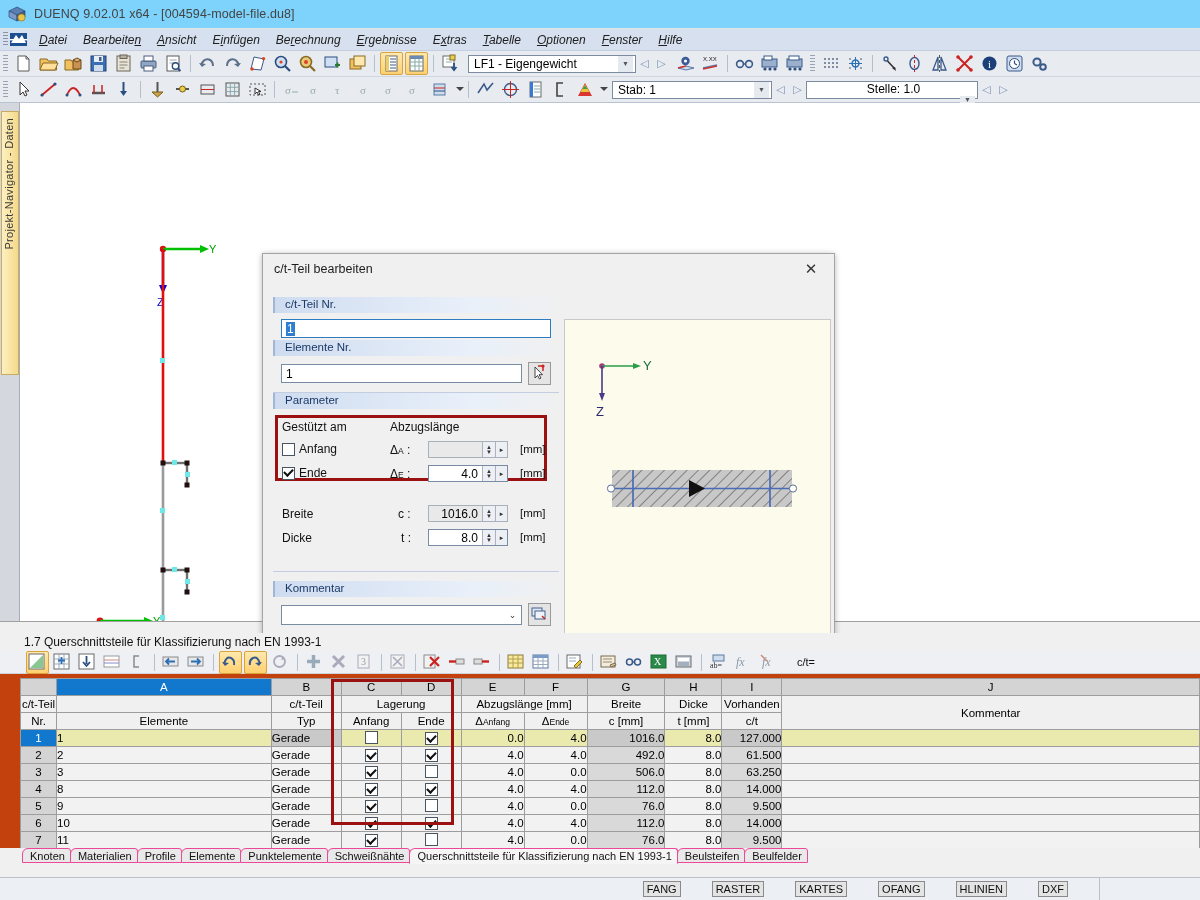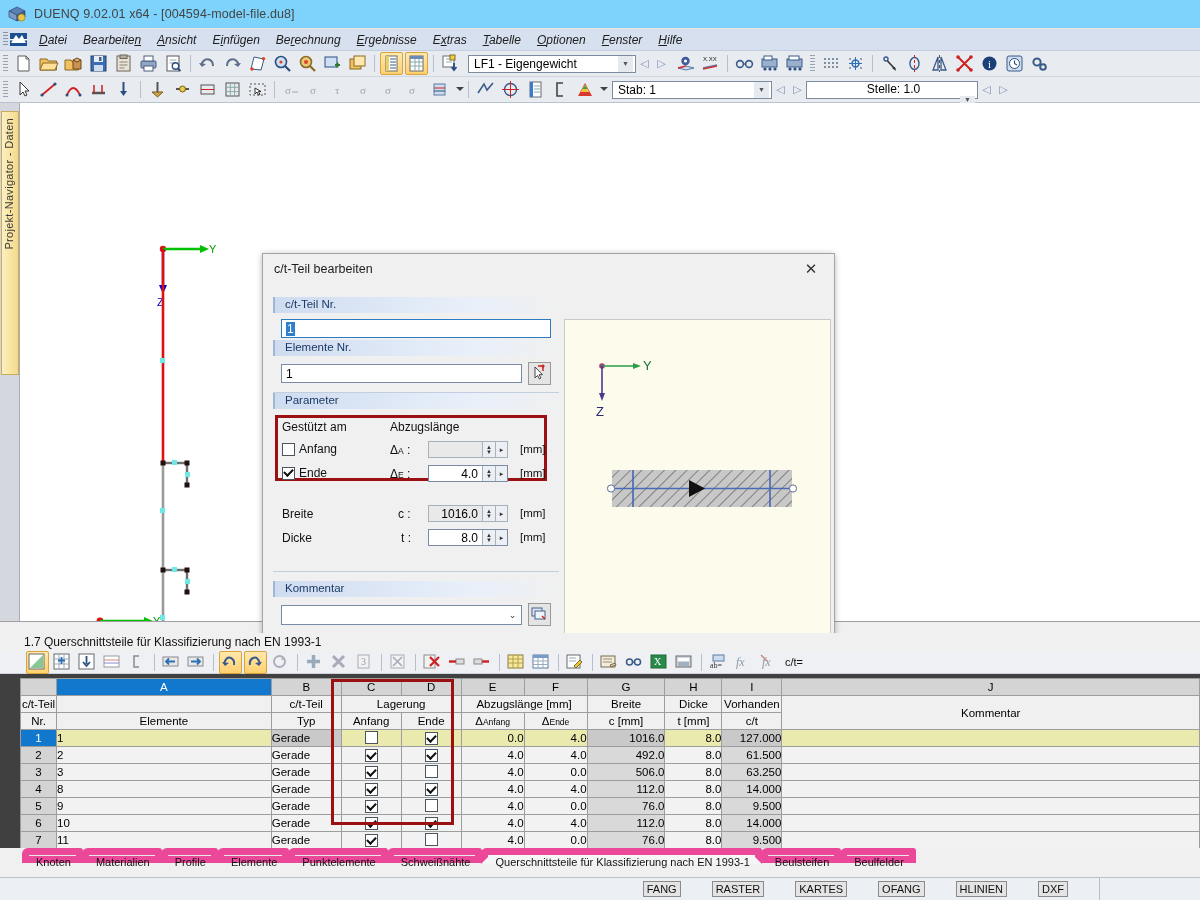--- a/index.html
+++ b/index.html
@@ -107,21 +107,21 @@
     font-size:9px;color:#3a3a3a;}
 
   .sqbtn{width:21px;height:21px;background:#e4e4e4;border:1px solid #9a9a9a;position:relative;}
 
   .dlg-foot{position:absolute;left:0;right:0;bottom:0;height:41px;border-top:1px solid #d6d6d6;}
   .dbtn{position:absolute;height:21px;background:#e4e4e4;border:1px solid #9b9b9b;
     display:flex;align-items:center;justify-content:center;font-size:12px;color:#111;}
   .dbtn.def{border:2px solid #0a78d4;background:#e8e8e8;}
 
   
-  .tablepanel{position:absolute;left:0;top:633px;width:1200px;height:215px;background:#404040;}
+  .tablepanel{position:absolute;left:0;top:633px;width:1200px;height:215px;background:#c2410c;}
   .tp-title{height:18px;background:#f0f0f0;font-size:12px;color:#111;
     padding:2px 0 0 24px;box-sizing:border-box;}
   .tp-toolbar{height:22px;background:#eef0f3;display:flex;align-items:center;padding-left:25px;
     border-bottom:1px solid #cfd4dc;}
   .tbl-wrap{position:absolute;left:20px;top:45px;right:0;bottom:0;overflow:hidden;}
   table.grid{border-collapse:collapse;table-layout:fixed;font-size:11.5px;}
   table.grid th,table.grid td{border:1px solid #9d9d9d;padding:0;height:16px;
     overflow:hidden;white-space:nowrap;}
   .colhdr{background:#d4d4d4;text-align:center;font-weight:normal;font-size:11.5px;height:13px;}
   .colhdr.selA{background:#1278ce;color:#fff;}
@@ -133,21 +133,21 @@
   td.cell.ctr{text-align:center;}
   td.cell.grey{background:#d9d9d9;}
   tr.selrow td.cell{background:#eaeaae;}
   tr.selrow td.cell.grey{background:#c9c9c9;}
   td.cell.focus{background:#eaeaae;border:1px dotted #333;}
   .sub{font-size:8.5px;vertical-align:baseline;}
 
   
   .sheettabs{position:absolute;left:0;top:848px;width:1200px;height:20px;background:#f0f0f0;
     display:flex;align-items:flex-start;padding-left:22px;box-sizing:border-box;}
-  .stab{height:15px;background:#e9e9e9;border:7px solid #ec4899;border-top-left-radius:6px;
+  .stab{height:15px;background:#e9e9e9;border:1px solid #ec4899;border-top-left-radius:6px;
     border-top-right-radius:3px;font-size:11px;padding:1px 5px 0 7px;margin-right:-1px;
     box-sizing:border-box;color:#111;}
   .stab.active{background:#f5f5f5;border-bottom-color:#f5f5f5;height:16px;}
 
   
   .statusbar{position:absolute;left:0;bottom:0;width:1200px;height:22px;background:#eceff3;
     border-top:1px solid #b9c0ca;display:flex;align-items:center;justify-content:flex-end;gap:28px;}
   .sbtn{height:14px;border:1px solid #8a8a8a;background:#e4e4e4;font-size:11px;
     padding:0 3px;margin-right:3px;color:#111;display:flex;align-items:center;}
   .sb-spacer{flex:1;}
@@ -931,21 +931,21 @@
           </svg></span>
       <span class="tbtn">
         <svg width="19" height="19">
             <text x="3" y="14" font-size="12" fill="#8a9aa8" font-family="serif" font-style="italic">fx</text>
           </svg></span>
       <span class="tbtn">
         <svg width="19" height="19">
             <text x="4" y="14" font-size="12" fill="#8a9aa8" font-family="serif" font-style="italic">fx</text>
             <path d="M3 3 L9 9" stroke="#c87" stroke-width="1.4"></path>
           </svg></span>
-      <span style="font-size:11px;margin-left:4px;color:#111;">c/t=</span>
+      <span style="font-size:11px;margin-left:16px;color:#111;">c/t=</span>
     </div>
 
     <div class="tbl-wrap">
       <table class="grid">
         <colgroup>
           <col style="width:36px">
             <col style="width:215px">
             <col style="width:70px">
           <col style="width:60px">
             <col style="width:60px">

